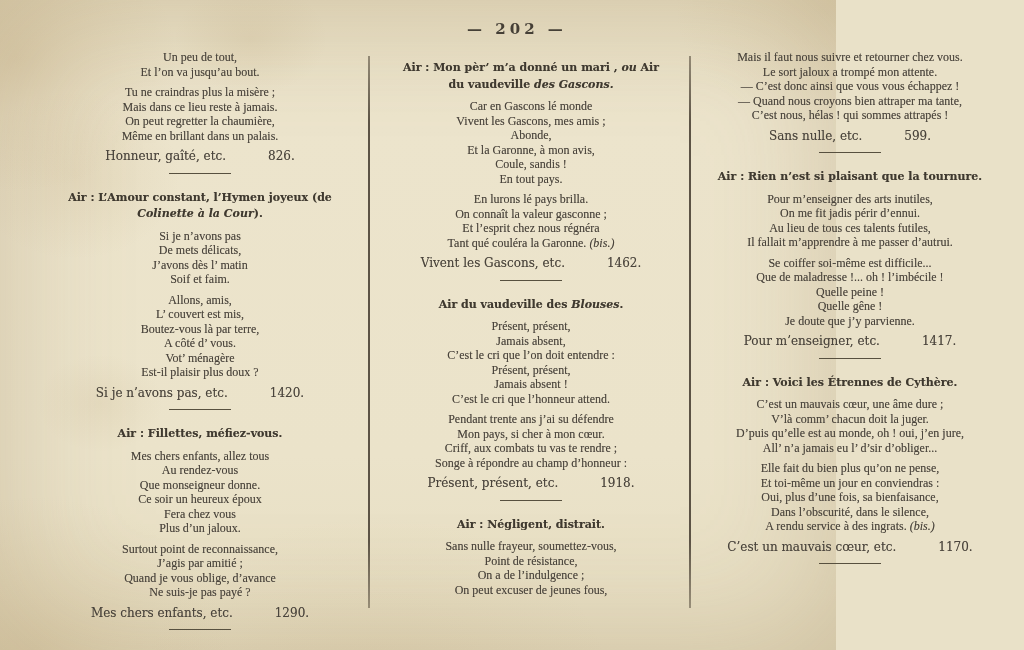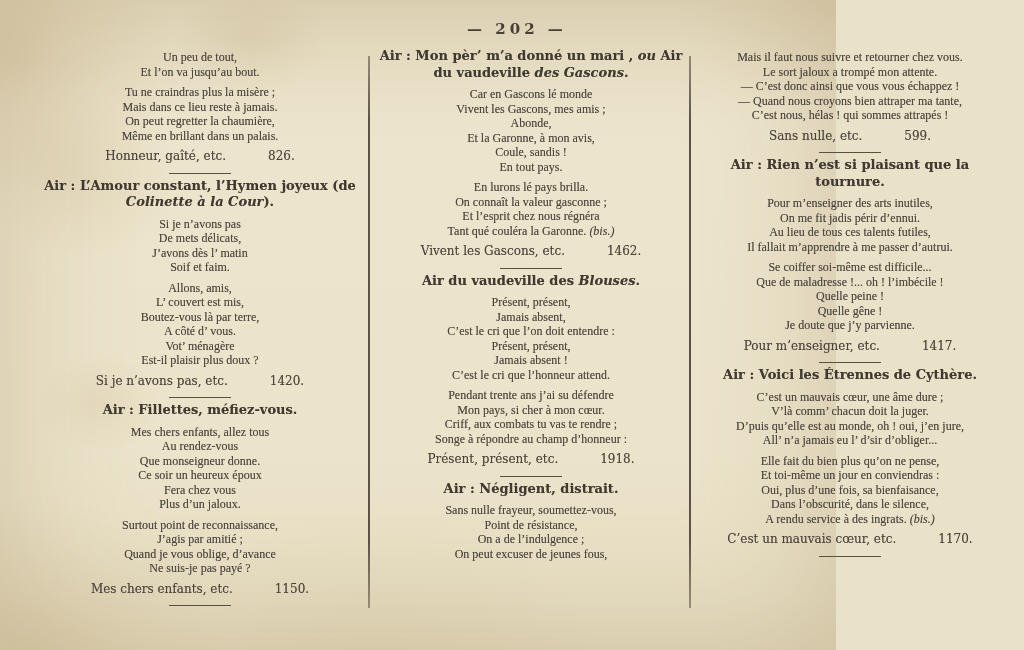--- a/index.html
+++ b/index.html
@@ -39,22 +39,22 @@
   .col-1{width:340px;}
   .col-2{width:322px;}
   .col-3{width:316px;}
   .vrule{
     position:absolute;top:56px;height:552px;width:1.5px;
     background:linear-gradient(180deg,rgba(80,70,55,0.55),#5c5345 12%,#5c5345 88%,rgba(80,70,55,0.5));
   }
   .vrule-1{left:368px;}
   .vrule-2{left:689px;}
   .heading{
-    font-weight:bold;font-size:13px;line-height:16.5px;
-    margin:4px 2px 4px;color:#3f392f;text-align:center;
+    font-weight:bold;font-size:11px;line-height:16.5px;
+    margin:16px 2px 4px;color:#3f392f;text-align:center;
   }
   .stanza{margin:6px 11px;font-family:Liberation Serif, serif;}
   .line{white-space:nowrap;}
   .refrain{margin-top:6px;white-space:nowrap;}
   .refrain .num{display:inline-block;margin-left:42px;}
   .sep{
     width:62px;border:0;border-top:1.6px solid #57503f;
     margin:9px auto 4px;
   }
   .it{font-style:italic;}
@@ -115,21 +115,21 @@
             <div class="line">Ce soir un heureux époux</div>
             <div class="line">Fera chez vous</div>
             <div class="line">Plus d’un jaloux.</div>
           </div>
           <div class="stanza">
             <div class="line">Surtout point de reconnaissance,</div>
             <div class="line">J’agis par amitié ;</div>
             <div class="line">Quand je vous oblige, d’avance</div>
             <div class="line">Ne suis-je pas payé ?</div>
           </div>
-          <div class="refrain"><span class="lab">Mes chers enfants, etc.</span><span class="num">1150.</span></div>
+          <div class="refrain"><span class="lab">Mes chers enfants, etc.</span><span class="num">1290.</span></div>
         </div>
         <hr class="sep">
       </div>
     <div class="col col-2">
         <div class="section">
           <div class="heading">
             <div class="hline"><span>Air : Mon pèr’ m’a donné un mari , </span><span class="it">ou</span><span> Air</span></div>
             <div class="hline"><span>du vaudeville </span><span class="it">des Gascons.</span></div>
           </div>
           <div class="stanza">

